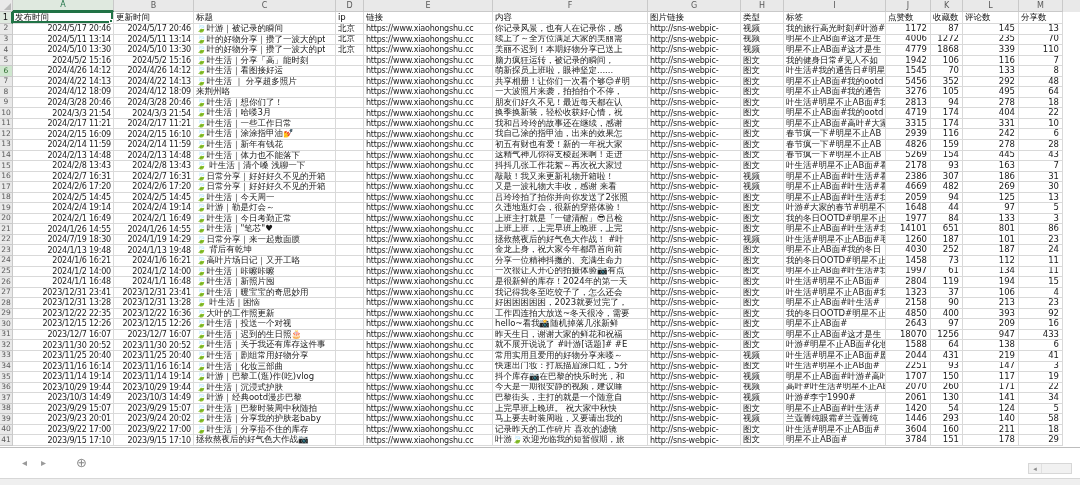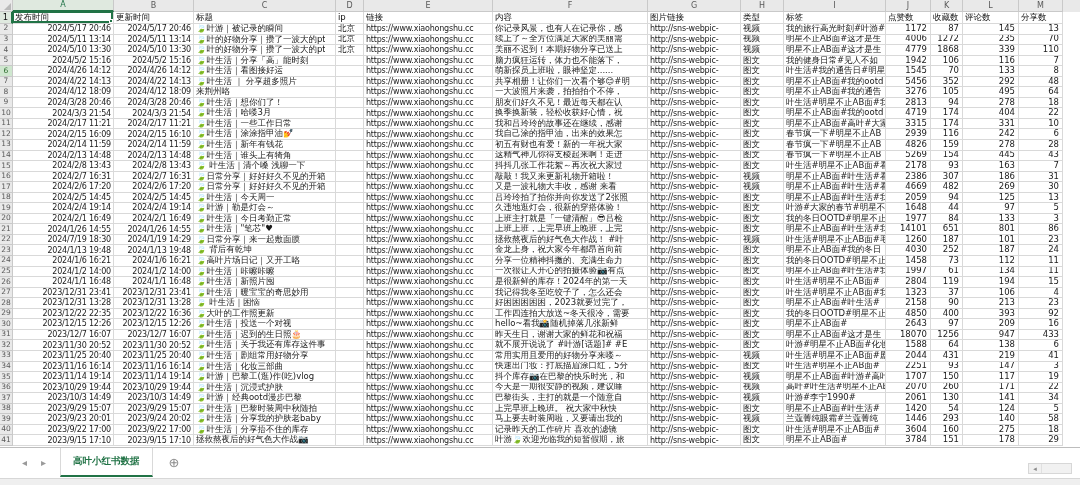--- a/index.html
+++ b/index.html
@@ -171,21 +171,21 @@
       </div>
       <div class="r dr">
         <div class="c w-rn rn">5</div>
         <div class="c w-a date">2024/5/2 15:16</div>
         <div class="c w-b date">2024/5/2 15:16</div>
         <div class="c w-c titlecell">
           <span class="tspan">🍃叶生活｜分享「高」能时刻</span>
         </div>
         <div class="c w-d"></div>
         <div class="c w-e linktxt">https://www.xiaohongshu.cc</div>
-        <div class="c w-f">脑力疯狂运转，体力也不能落下，</div>
+        <div class="c w-f">脑力疯狂运转，被记录的瞬间，</div>
         <div class="c w-g linktxt">http://sns-webpic-</div>
         <div class="c w-h">图文</div>
         <div class="c w-i">我的健身日常#见人不如</div>
         <div class="c w-j num">1942</div>
         <div class="c w-k num">106</div>
         <div class="c w-l num">116</div>
         <div class="c w-m num">7</div>
         <div class="c w-fill"></div>
       </div>
       <div class="r dr">
@@ -338,21 +338,21 @@
         <div class="c w-k num">159</div>
         <div class="c w-l num">278</div>
         <div class="c w-m num">28</div>
         <div class="c w-fill"></div>
       </div>
       <div class="r dr">
         <div class="c w-rn rn">14</div>
         <div class="c w-a date">2024/2/13 14:48</div>
         <div class="c w-b date">2024/2/13 14:48</div>
         <div class="c w-c titlecell">
-          <span class="tspan">🍃叶生活｜谁头上有犄角</span>
+          <span class="tspan">🍃叶生活｜体力也不能落下</span>
         </div>
         <div class="c w-d"></div>
         <div class="c w-e linktxt">https://www.xiaohongshu.cc</div>
         <div class="c w-f">这精气神儿你得支棱起来啊！走进</div>
         <div class="c w-g linktxt">http://sns-webpic-</div>
         <div class="c w-h">图文</div>
         <div class="c w-i">春节疯一下#明星不止AB</div>
         <div class="c w-j num">5269</div>
         <div class="c w-k num">154</div>
         <div class="c w-l num">445</div>
@@ -842,21 +842,21 @@
           <span class="tspan">🍃叶生活｜分享捂不住的库存</span>
         </div>
         <div class="c w-d"></div>
         <div class="c w-e linktxt">https://www.xiaohongshu.cc</div>
         <div class="c w-f">记录昨天的工作碎片  喜欢的滤镜</div>
         <div class="c w-g linktxt">http://sns-webpic-</div>
         <div class="c w-h">图文</div>
         <div class="c w-i">叶生活#明星不止AB面#</div>
         <div class="c w-j num">3604</div>
         <div class="c w-k num">160</div>
-        <div class="c w-l num">275</div>
+        <div class="c w-l num">211</div>
         <div class="c w-m num">18</div>
         <div class="c w-fill"></div>
       </div>
       <div class="r dr">
         <div class="c w-rn rn">41</div>
         <div class="c w-a date">2023/9/15 17:10</div>
         <div class="c w-b date">2023/9/15 17:10</div>
         <div class="c w-c titlecell">
           <span class="tspan">拯救熬夜后的好气色大作战📷</span>
         </div>
@@ -872,23 +872,20 @@
         <div class="c w-m num">29</div>
         <div class="c w-fill"></div>
       </div>
     </div>
 
   <div id="tabbar">
     <div class="tab-arrows">
       <span>◂</span>
       <span>▸</span>
     </div>
-    <div class="sheet-tab">
-      <span>高叶小红书数据</span>
-    </div>
     <div class="add-sheet">
       <span>⊕</span>
     </div>
   </div>
 
   <div id="hscroll">
     <span class="harrow">◂</span>
   </div>
   <div id="bottomstrip"></div>
 </div>

